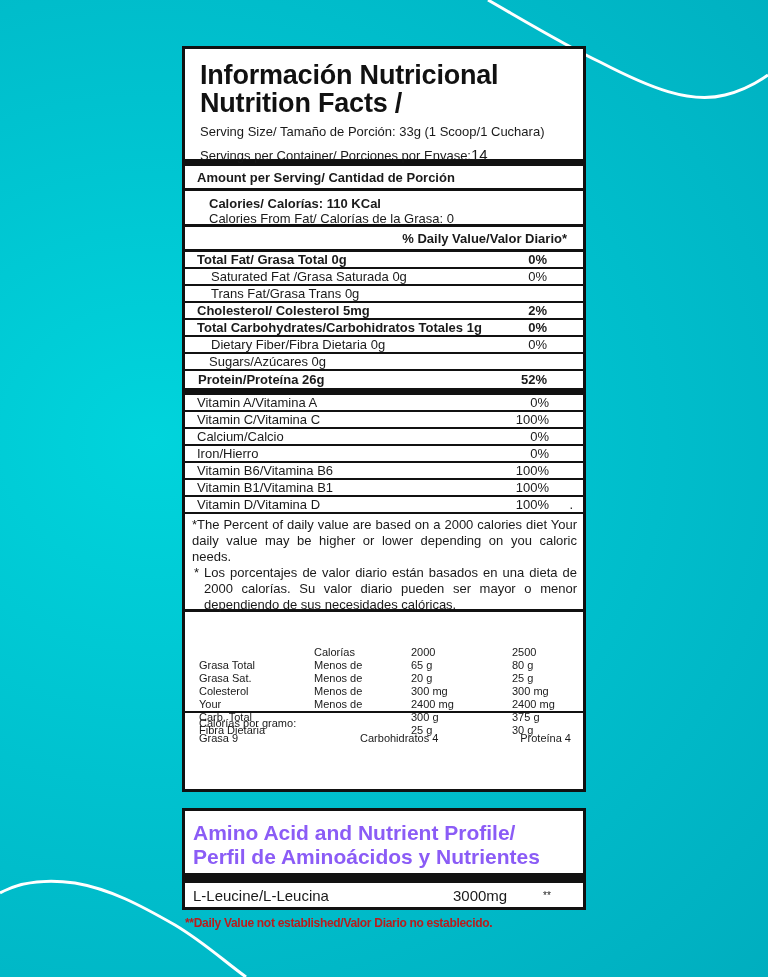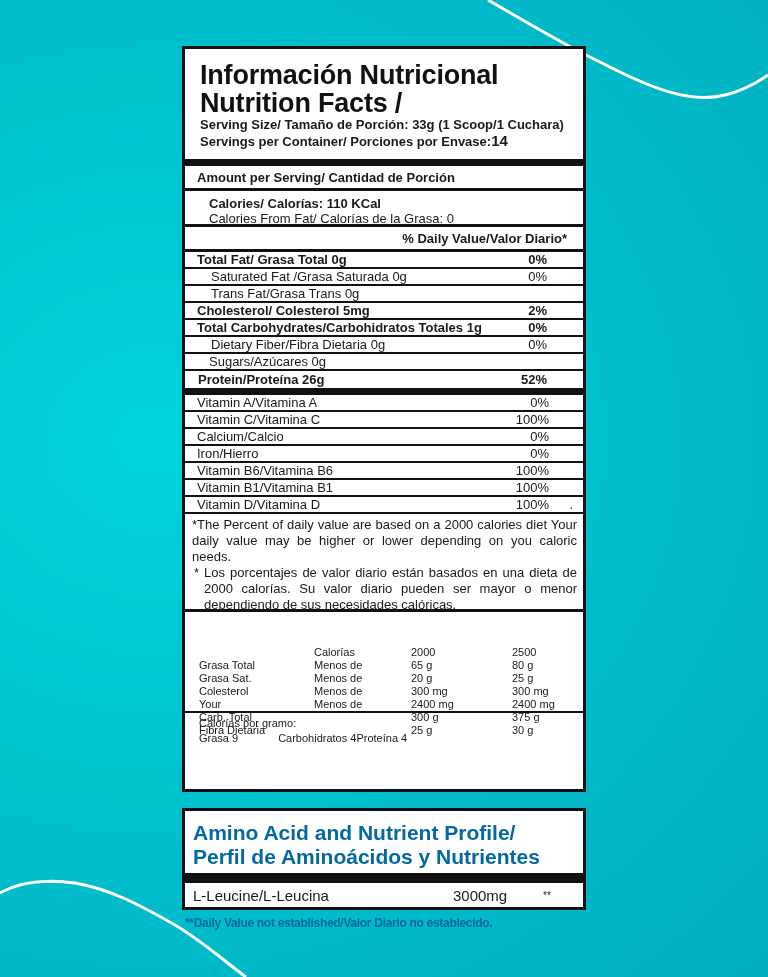--- a/index.html
+++ b/index.html
@@ -11,21 +11,21 @@
     background: radial-gradient(ellipse at 20% 45%, #00d4dc 0%, #00c2cf 45%, #00aebf 100%);
   }
   .deco { position: absolute; left: 0; top: 0; width: 768px; height: 977px; pointer-events: none; }
 
   .label {
     position: absolute; left: 182px; top: 46px; width: 404px; height: 746px;
     background: #fff; border: 3px solid #111;
   }
   .head { padding: 12px 0 0 15px; height: 110px; }
   .title { font-weight: bold; font-size: 27px; line-height: 28px; letter-spacing: -0.2px; color: #111; }
-  .serv { font-size: 13px; line-height: 16px; margin-top: 0; font-weight: bold; }
+  .serv { font-size: 13px; line-height: 16px; margin-top: 7px; }
   .serv .n { font-size: 15px; }
 
   .bar-thick { height: 7px; background: #111; }
   .hr { height: 2px; background: #111; }
   .hr3 { height: 3px; background: #111; }
 
   .row { display: flex; align-items: center; padding: 0 36px 0 12px; font-size: 13px; }
   .row .v { margin-left: auto; width: 40px; text-align: right; }
   .row.b { font-weight: bold; }
   .row.ind { padding-left: 26px; }
@@ -43,33 +43,33 @@
   .foot .es { padding-left: 12px; text-indent: -10px; }
 
   .tbl { padding: 2px 10px 4px 14px; font-size: 11px; line-height: 13px; height: 99px; }
   .tbl table { border-collapse: collapse; width: 100%; margin-top: 32px; }
   .tbl td { padding: 0; vertical-align: top; }
   .tbl .c1 { width: 115px; }
   .tbl .c2 { width: 97px; }
   .tbl .c3 { width: 101px; }
 
   .cpg { padding: 3px 12px 0 14px; font-size: 11px; line-height: 15px; }
-  .cpg .line { display: flex; justify-content: flex-start; }
+  .cpg .line { display: flex; justify-content: space-between; }
 
   .amino {
     position: absolute; left: 182px; top: 808px; width: 404px; height: 102px;
     background: #fff; border: 3px solid #111;
   }
-  .amino .t { padding: 10px 0 0 8px; font-weight: bold; font-size: 21px; line-height: 24px; height: 62px; color: #0369a1; }
+  .amino .t { padding: 10px 0 0 8px; font-weight: bold; font-size: 21px; line-height: 24px; height: 62px; color: #8b5cf6; }
   .amino .bar { height: 10px; background: #111; }
   .amino .row2 { display: flex; align-items: center; height: 24px; padding-left: 8px; font-size: 15px; }
   .amino .amt-v { margin-left: 120px; width: 90px; }
   .amino .star { font-size: 10px; margin-left: 0; }
 
-  .note { position: absolute; left: 185px; top: 916px; font-size: 12px; font-weight: bold; color: #0369a1; letter-spacing: -0.3px; }
+  .note { position: absolute; left: 185px; top: 916px; font-size: 12px; font-weight: bold; color: #b91c1c; letter-spacing: -0.3px; }
 </style>
 </head>
 <body>
 
 <svg class="deco" viewBox="0 0 768 977">
   <path d="M488 0 C 540 30, 570 48, 600 62 C 650 88, 690 104, 725 95 C 745 90, 758 82, 768 75" fill="none" stroke="#ffffff" stroke-width="3"></path>
   <path d="M0 893 C 20 882, 45 879, 75 883 C 110 889, 140 905, 175 925 C 205 943, 225 962, 246 977" fill="none" stroke="#ffffff" stroke-width="3"></path>
 </svg>
 
 <div class="label">

